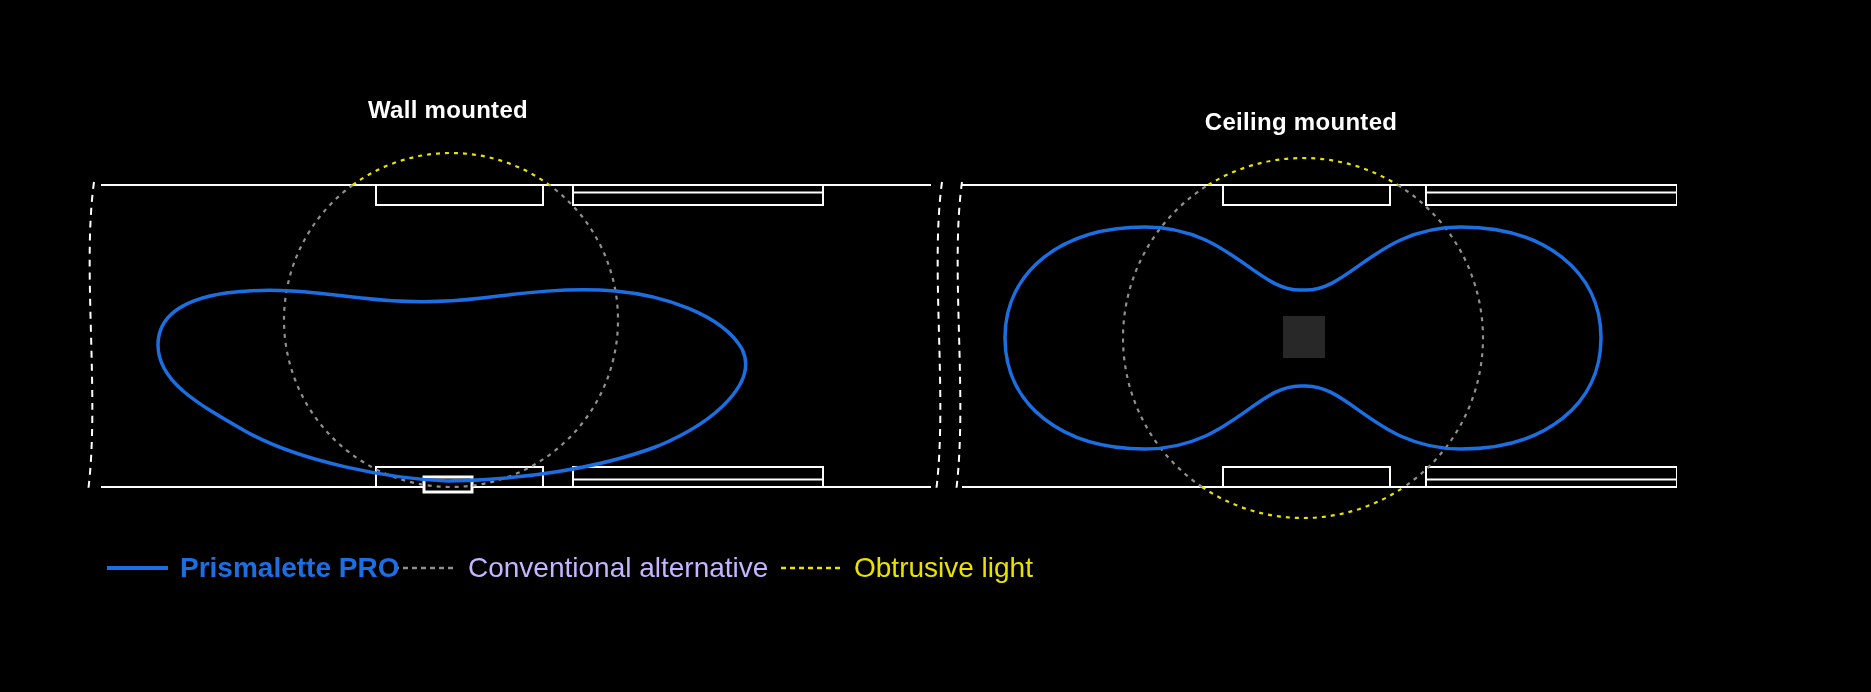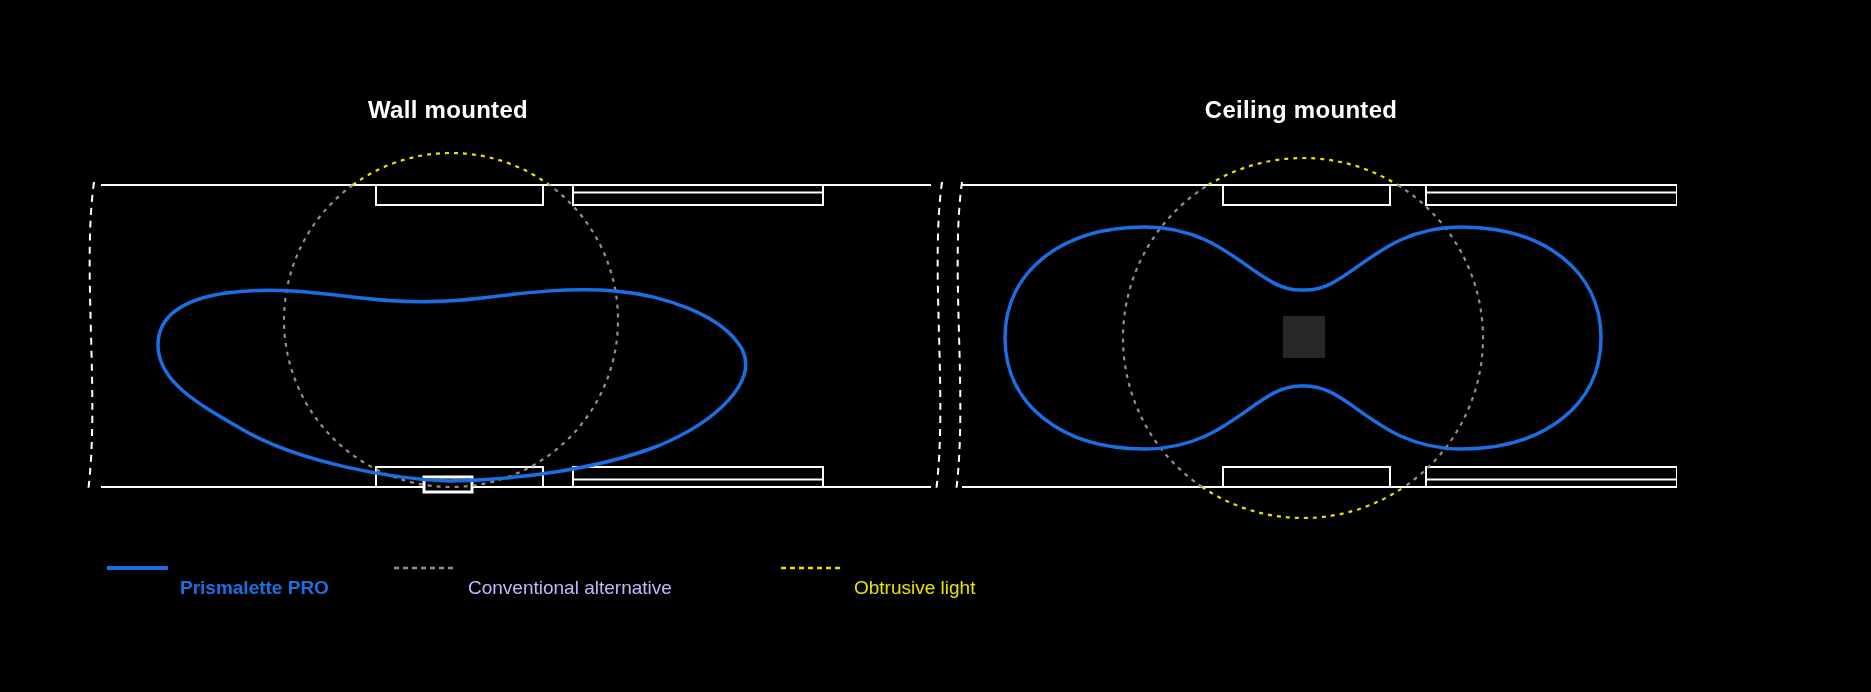--- a/index.html
+++ b/index.html
@@ -24,27 +24,27 @@
     position: absolute;
     top: 96px;
     transform: translateX(-50%);
     color: #ffffff;
     font-size: 24px;
     font-weight: bold;
     white-space: nowrap;
     letter-spacing: 0.3px;
   }
   .panel-title.left  { left: 448px; }
-  .panel-title.right { left: 1301px; }
+  .panel-title.right { left: 1301px; margin-top: 12px; }
   .legend-label {
     position: absolute;
-    top: 574px;
+    top: 554px;
     height: 28px;
     line-height: 28px;
-    font-size: 19px;
+    font-size: 28px;
     white-space: nowrap;
   }
   .legend-label.pro          { left: 180px; color: #1b6fe3; font-weight: bold; }
   .legend-label.conventional { left: 468px; color: #c4b5fd; font-weight: normal; }
   .legend-label.obtrusive    { left: 854px; color: #e9e100; font-weight: normal; }
 </style>
 </head>
 <body>
 
 <div class="stage">

